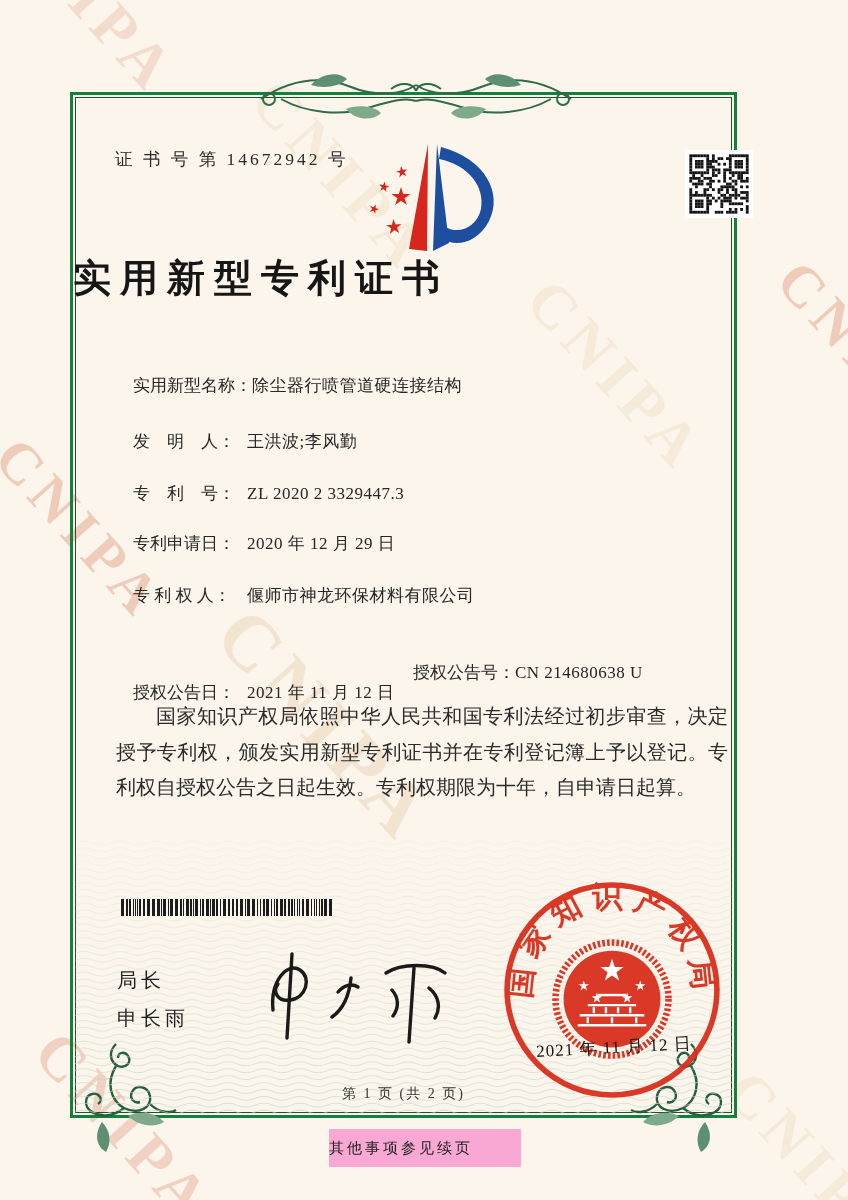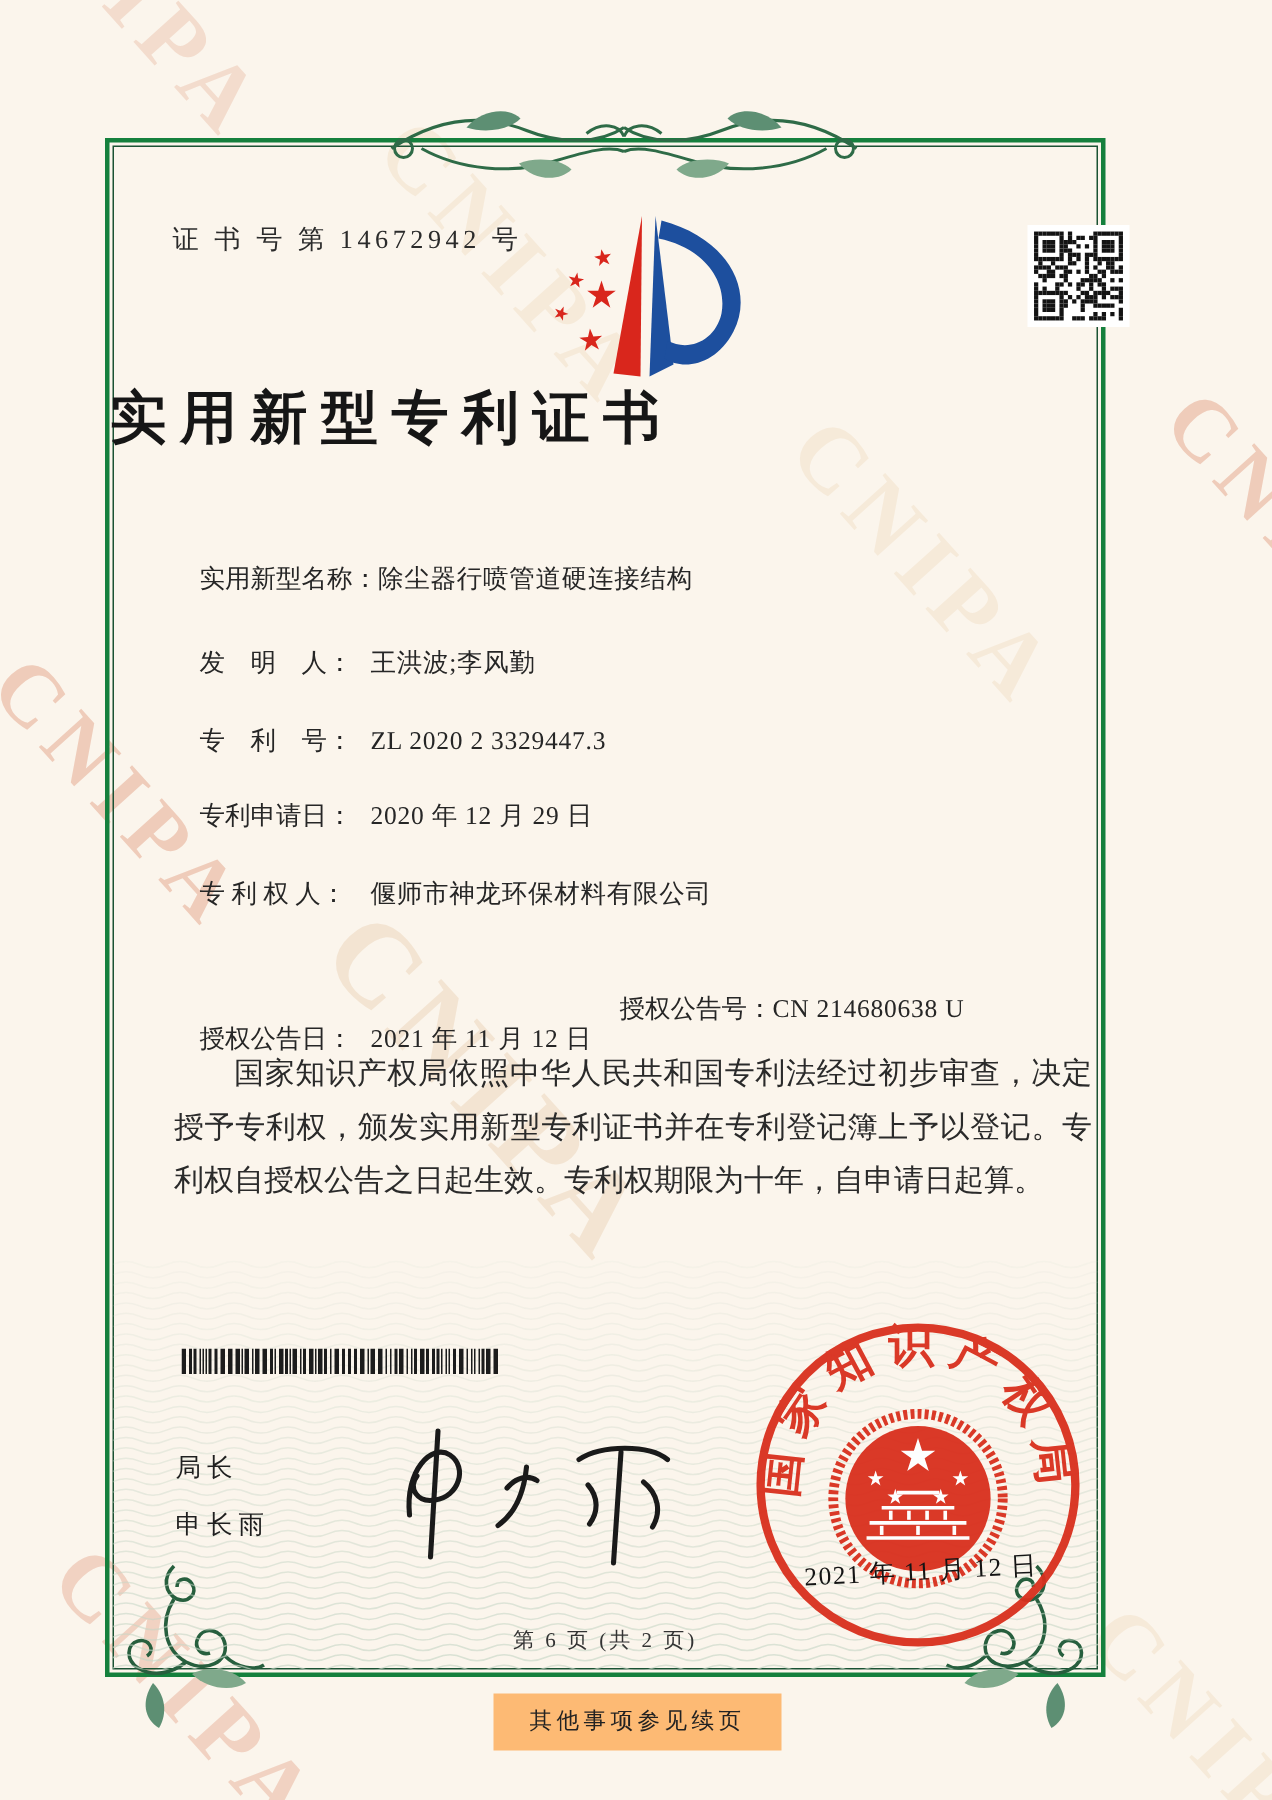--- a/index.html
+++ b/index.html
@@ -25,32 +25,32 @@
   .title{position:absolute;left:0;top:158px;width:100%;
          font-size:38px;font-weight:700;letter-spacing:9px;color:#161616;}
   .frow{position:absolute;left:43px;width:600px;font-size:17px;white-space:pre;}
   .flabel{display:inline-block;min-width:114px;}
   .fval{letter-spacing:0.5px;}
   .grant2{position:absolute;left:297px;top:0;white-space:pre;}
   .paras{position:absolute;left:43px;top:604px;width:612px;font-size:20px;
          line-height:1.78;text-align:justify;color:#2a2a2a;}
   .paras p{margin:0;text-indent:2em;}
   .barcode{position:absolute;left:48px;top:804px;}
-  .officer{position:absolute;left:44px;font-size:17px;letter-spacing:4px;color:#1f1f1f;}
+  .officer{position:absolute;left:44px;font-size:20px;letter-spacing:4px;color:#1f1f1f;}
   .sig{position:absolute;left:155px;top:845px;}
   .page-ind{position:absolute;left:0;top:990px;width:100%;text-align:center;
             font-size:14px;letter-spacing:2px;color:#333;}
   .waves{position:absolute;left:2px;top:744px;pointer-events:none;}
   
   .seal{position:absolute;left:498px;top:876px;opacity:.95;}
   .seal-date{position:absolute;left:508px;top:1036px;width:212px;text-align:center;
              font-size:17px;color:#141414;letter-spacing:1px;transform:rotate(-3deg);}
   
   .cont-box{position:absolute;left:329px;top:1129px;width:192px;height:38px;
-            background:#fdba74;text-align:center;line-height:38px;font-size:15px;
+            background:#f9a8d4;text-align:left;line-height:38px;font-size:15px;
             letter-spacing:3px;color:#222;}
 </style>
 </head>
 <body>
 
 <div class="wm" style="left:-28px;top:-38px;font-size:62px;color:#f3dccd;">CNIPA</div>
 <div class="wm" style="left:225px;top:140px;font-size:62px;color:#f6ead9;">CNIPA</div>
 <div class="wm" style="left:500px;top:340px;font-size:62px;color:#f6ead9;">CNIPA</div>
 <div class="wm" style="left:752px;top:318px;font-size:58px;color:#efccba;">CNIPA</div>
 <div class="wm" style="left:-30px;top:495px;font-size:58px;color:#efccba;">CNIPA</div>
@@ -486,21 +486,21 @@
       <path d="M64,14 L59,98"></path>
       <path d="M110,52 C116,45 124,43 130,47"></path>
       <path d="M123,38 C121,58 114,70 104,77"></path>
       <path d="M158,33 C173,23 205,23 217,33"></path>
       <path d="M186,28 L181,102"></path>
       <path d="M164,50 C171,58 171,68 165,76"></path>
       <path d="M201,48 C211,56 213,68 207,78"></path>
     </g>
   </svg>
 
-  <div class="page-ind">第 6 页 (共 2 页)</div>
+  <div class="page-ind">第 1 页 (共 2 页)</div>
 </div>
 
 <svg class="seal" width="228" height="228" viewBox="0 0 226 226">
   <defs>
     <path id="sealArc" d="M37,136 A80,80 0 1 1 189,136" fill="none"></path>
   </defs>
   <circle cx="113" cy="113" r="104" fill="none" stroke="#d92f1d" stroke-width="5.5"></circle>
   <text font-size="30" font-weight="bold" fill="#d92f1d" letter-spacing="9" style="font-family:'Liberation Serif','DejaVu Serif',serif;">
     <textPath href="#sealArc" startOffset="50%" text-anchor="middle">国家知识产权局</textPath>
   </text>

